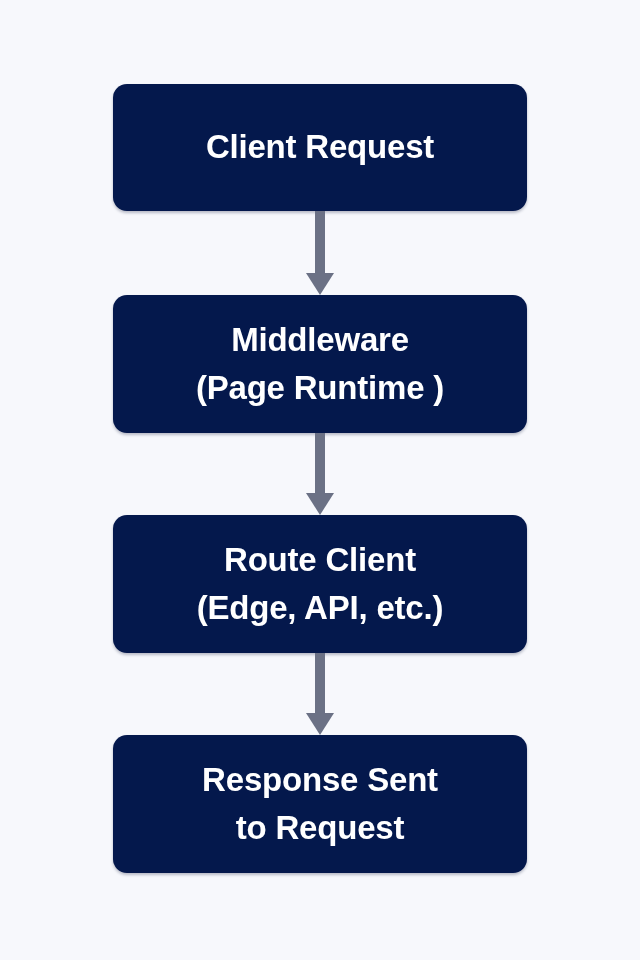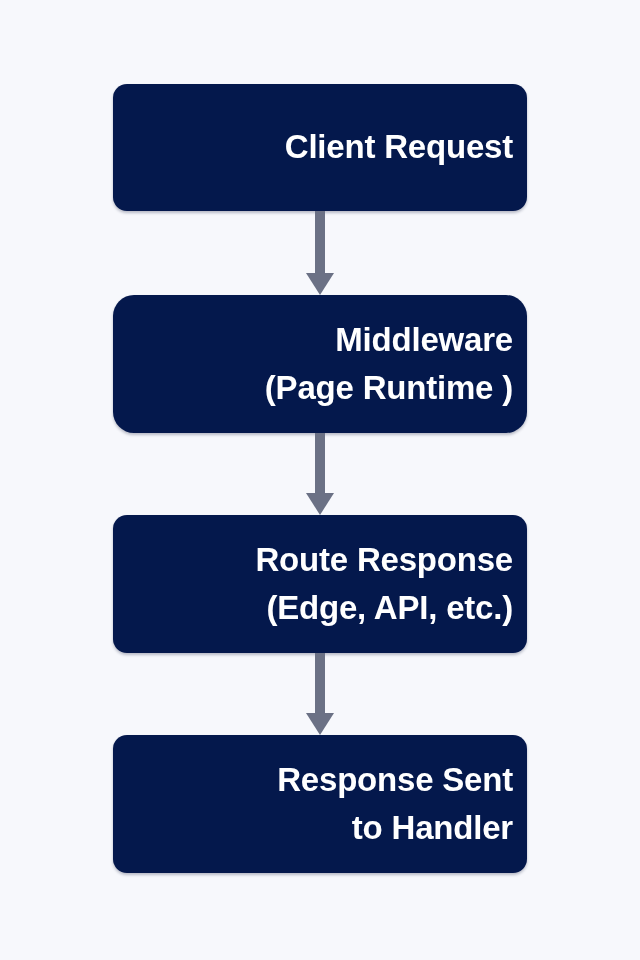--- a/index.html
+++ b/index.html
@@ -26,37 +26,37 @@
   .node {
     position: absolute;
     left: 113px;
     width: 414px;
     box-sizing: border-box;
     background: #04184c;
     border-radius: 14px;
     box-shadow: 0 2px 3px rgba(20, 28, 60, 0.28);
     display: flex;
     flex-direction: column;
-    align-items: flex-end;
+    align-items: center;
     justify-content: center;
     padding: 0 14px;
   }
 
   .node-line {
     color: #ffffff;
     font-size: 33px;
     font-weight: bold;
     line-height: 1.46;
     letter-spacing: -0.2px;
     text-align: center;
     white-space: pre;
   }
 
   #node-client-request { top: 84px;  height: 127px; }
-  #node-middleware     { top: 295px; height: 138px; border-radius: 21px; }
+  #node-middleware     { top: 295px; height: 138px; }
   #node-route-handler  { top: 515px; height: 138px; }
   #node-response       { top: 735px; height: 138px; }
 
   
   .arrow {
     position: absolute;
     left: 306px;
     width: 28px;
   }
   .arrow-shaft {
@@ -104,27 +104,27 @@
     <div class="node-line">Middleware</div>
     <div class="node-line">(Page Runtime )</div>
   </div>
 
   <div class="arrow" id="arrow-2">
     <div class="arrow-shaft"></div>
     <div class="arrow-head"></div>
   </div>
 
   <div class="node" id="node-route-handler">
-    <div class="node-line">Route Response</div>
+    <div class="node-line">Route Client</div>
     <div class="node-line">(Edge, API, etc.)</div>
   </div>
 
   <div class="arrow" id="arrow-3">
     <div class="arrow-shaft"></div>
     <div class="arrow-head"></div>
   </div>
 
   <div class="node" id="node-response">
     <div class="node-line">Response Sent</div>
-    <div class="node-line">to Handler</div>
+    <div class="node-line">to Request</div>
   </div>
 
 </div>
 
 </body></html>

